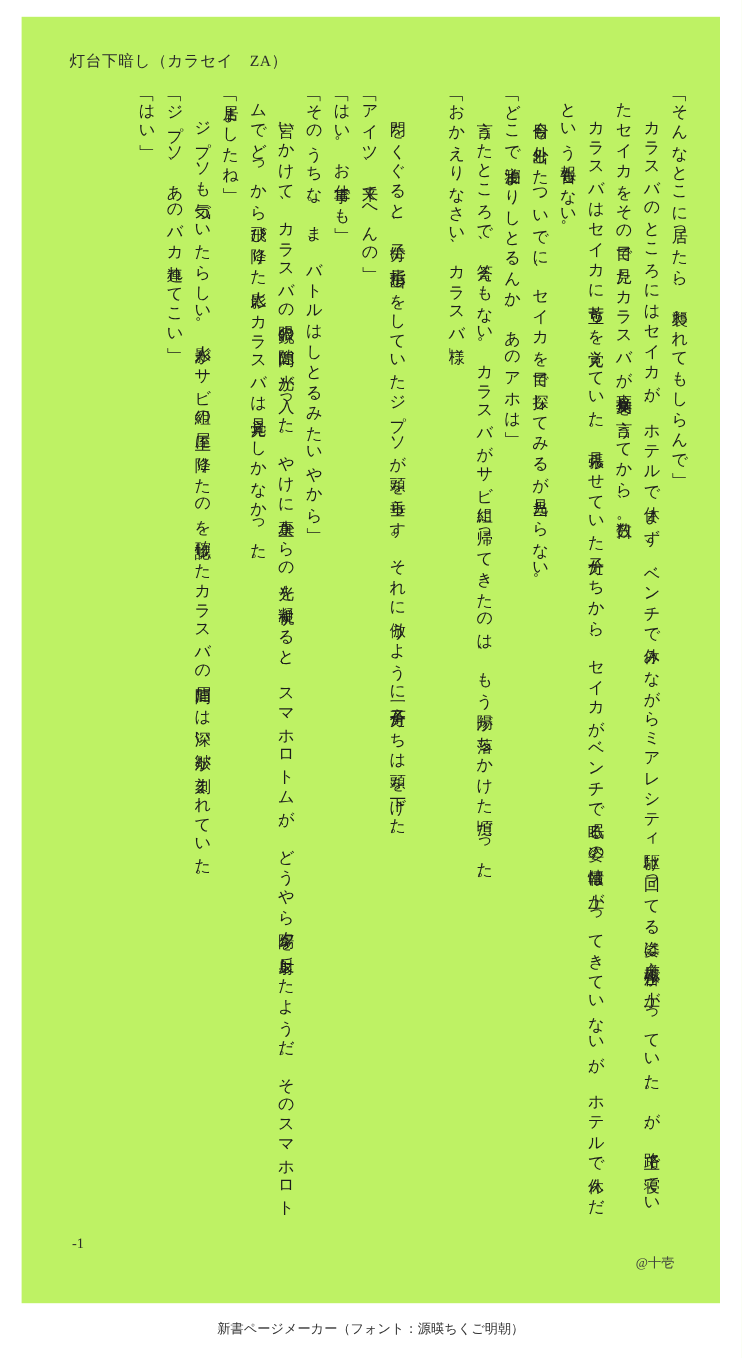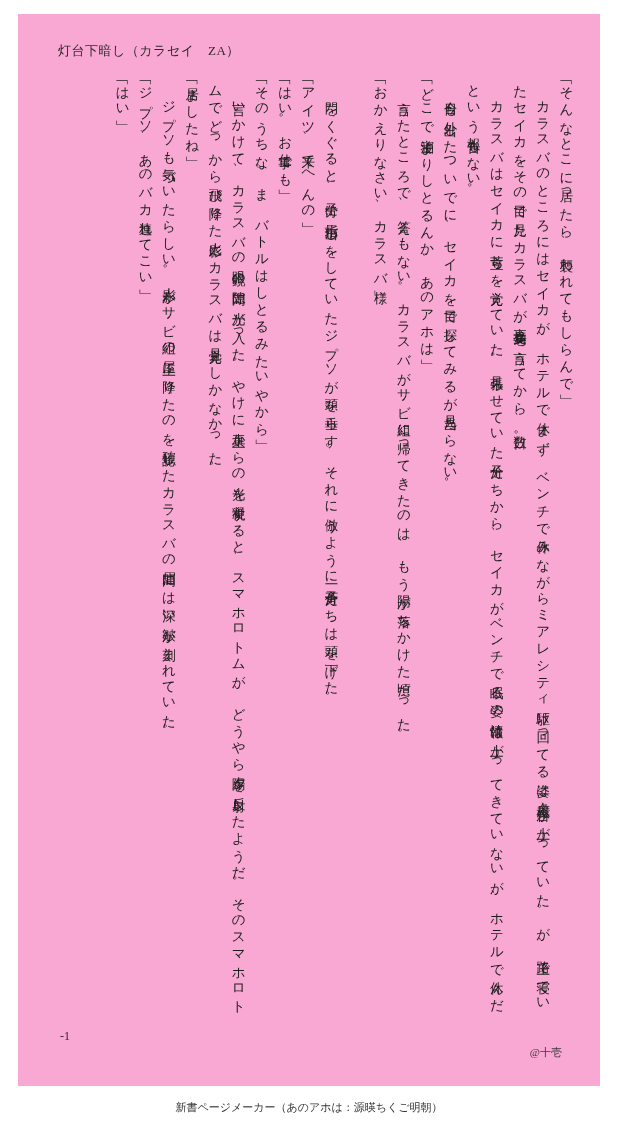--- a/index.html
+++ b/index.html
@@ -19,21 +19,21 @@
     height: 1132px;
     background: #ffffff;
     box-sizing: border-box;
   }
   .sheet {
     position: absolute;
     left: 18px;
     top: 14px;
     width: 582px;
     height: 1072px;
-    background: #f9a8d4;
+    background: #bef264;
     box-sizing: border-box;
   }
   .title {
     position: absolute;
     left: 40px;
     top: 28px;
     font-size: 13px;
     color: #2b2b2b;
     letter-spacing: 0.5px;
     white-space: nowrap;
@@ -115,14 +115,14 @@
       <div class="vcol">「居ましたね」</div>
       <div class="vcol">　ジプソも気づいたらしい。人影がサビ組の屋上に降りたのを確認したカラスバの眉間には深い皺が刻まれていた。</div>
       <div class="vcol">「ジプソ、あのバカ連れてこい」</div>
       <div class="vcol">「はい」</div>
     </div>
 
     <div class="page-num">-1</div>
     <div class="author">@十壱</div>
   </div>
 
-  <div class="footer">新書ページメーカー（あのアホは：源暎ちくご明朝）</div>
+  <div class="footer">新書ページメーカー（フォント：源暎ちくご明朝）</div>
 </div>
 
 </body></html>

